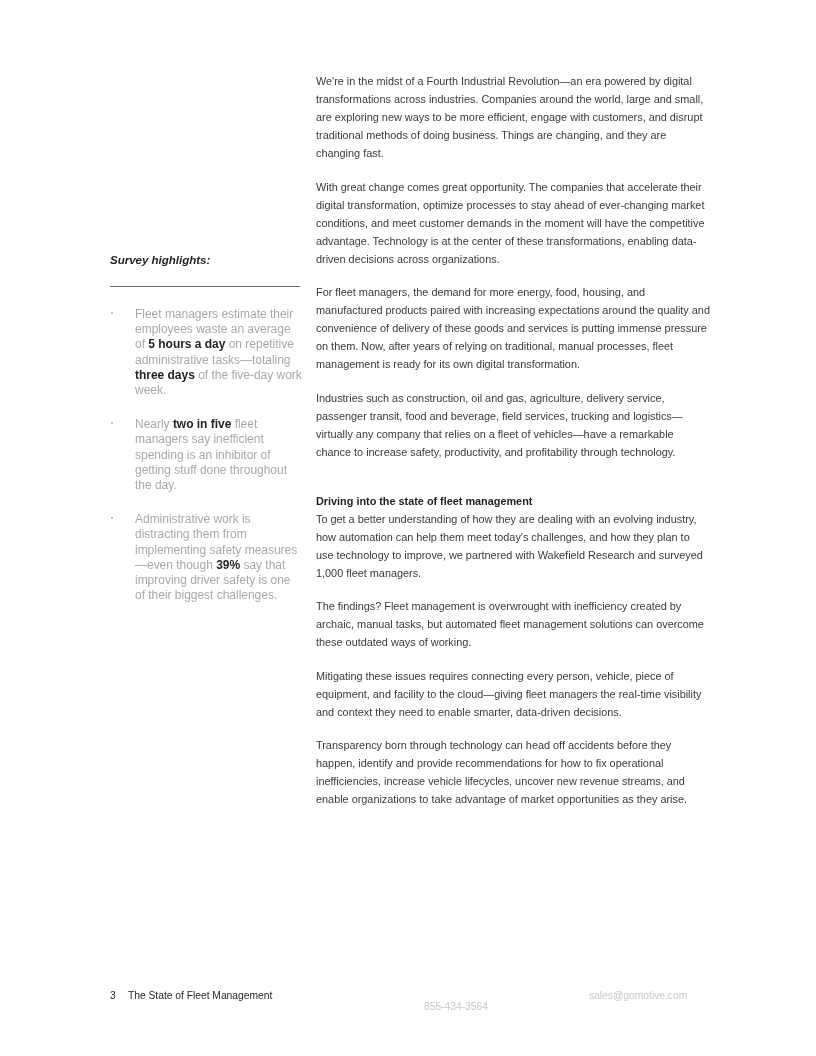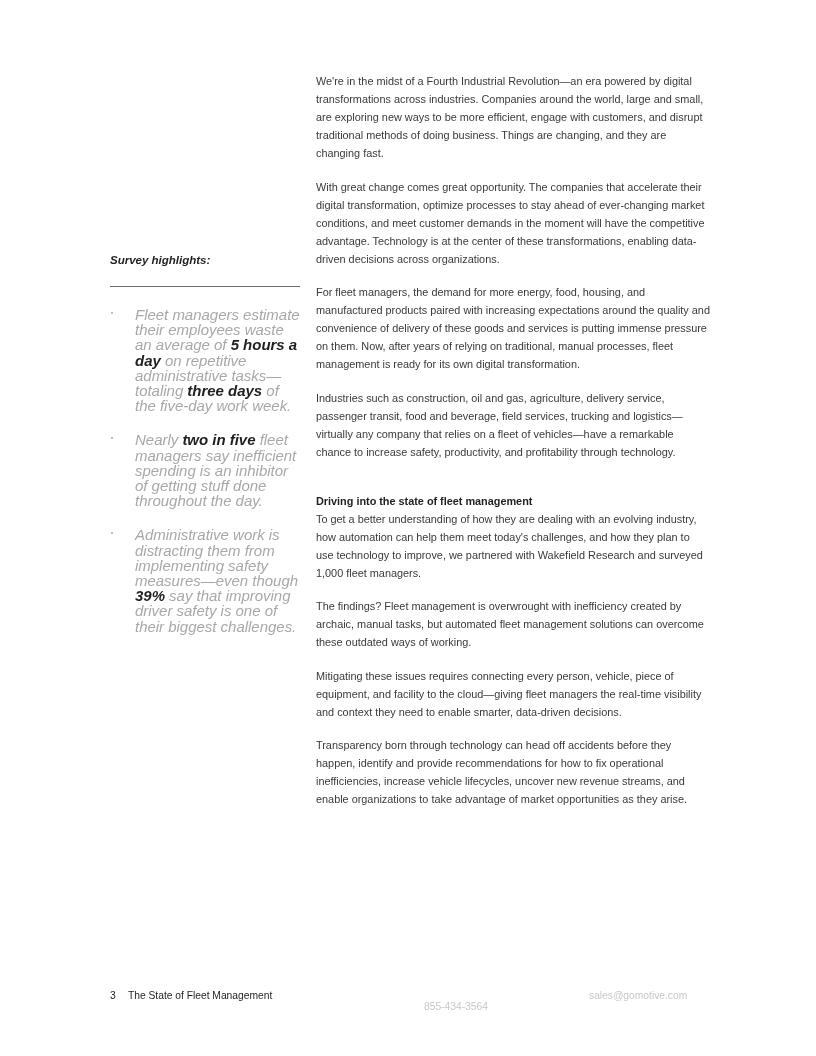--- a/index.html
+++ b/index.html
@@ -67,25 +67,24 @@
     list-style: none;
     margin: 0;
     padding: 0;
     margin-top: 20px;
   }
 
   .highlight-item {
     position: relative;
     padding-left: 25px;
     margin-bottom: 19px;
-    font-size: 15px;
+    font-size: 12px;
     line-height: 15.2px;
     color: #a6a8ab;
     letter-spacing: -0.02px;
-    font-style: italic;
   }
 
   .highlight-item .bullet-dot {
     position: absolute;
     left: 1px;
     top: 5px;
     width: 2px;
     height: 2px;
     background: #a6a8ab;
     border-radius: 50%;

